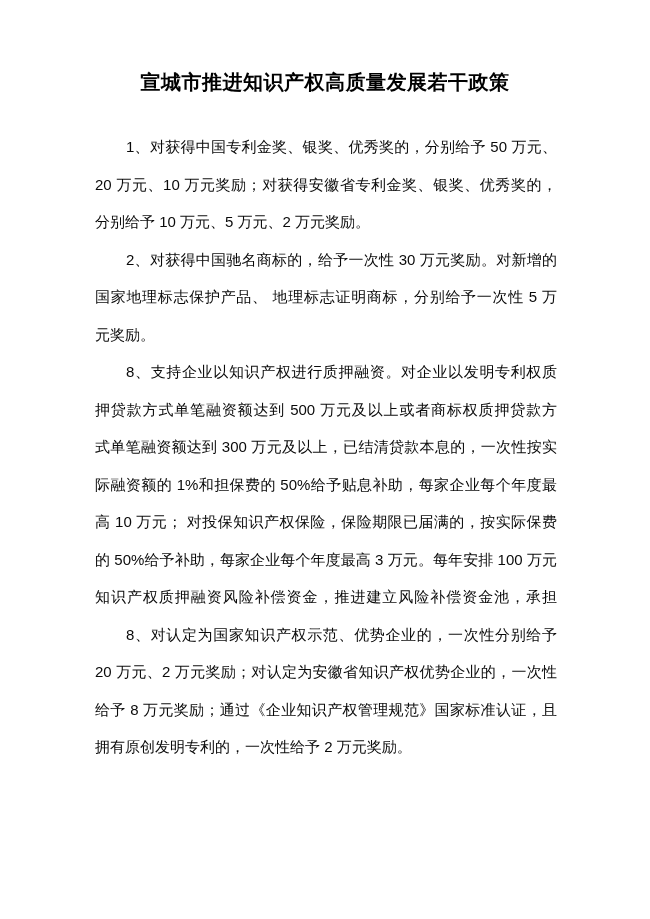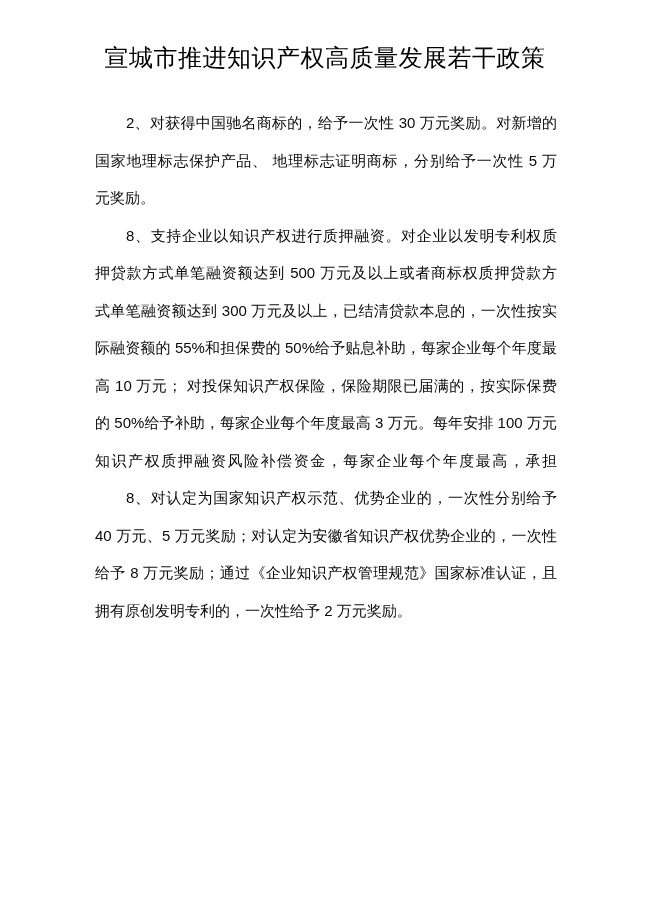--- a/index.html
+++ b/index.html
@@ -11,25 +11,25 @@
     position: relative;
     width: 650px;
     height: 919px;
     background: #ffffff;
     overflow: hidden;
     font-family: "Liberation Sans", sans-serif;
     color: #000000;
   }
   .doc-title {
     margin: 0;
-    padding-top: 40px;
+    padding-top: 64px;
     text-align: center;
-    font-size: 24px;
+    font-size: 20px;
     line-height: 36px;
-    font-weight: normal;
+    font-weight: bold;
     letter-spacing: 0.5px;
     color: #000000;
     font-family: "Liberation Sans", sans-serif;
   }
   .doc-body {
     margin-top: 28px;
     margin-left: 95px;
     width: 462px;
     font-size: 15px;
     color: #0a0a0a;
@@ -53,38 +53,43 @@
   }
 </style>
 </head>
 <body>
 
 <div class="page">
   <h1 class="doc-title">宣城市推进知识产权高质量发展若干政策</h1>
 
   <div class="doc-body">
 
+    <div class="para">
+      <div class="line indent">1、对获得中国专利金奖、银奖、优秀奖的，分别给予 50 万元、</div>
+      <div class="line">20 万元、10 万元奖励；对获得安徽省专利金奖、银奖、优秀奖的，</div>
+      <div class="line last">分别给予 10 万元、5 万元、2 万元奖励。</div>
+    </div>
 
     <div class="para">
       <div class="line indent">2、对获得中国驰名商标的，给予一次性 30 万元奖励。对新增的</div>
       <div class="line">国家地理标志保护产品、 地理标志证明商标，分别给予一次性 5 万</div>
       <div class="line last">元奖励。</div>
     </div>
 
     <div class="para">
       <div class="line indent">8、支持企业以知识产权进行质押融资。对企业以发明专利权质</div>
       <div class="line">押贷款方式单笔融资额达到 500 万元及以上或者商标权质押贷款方</div>
       <div class="line">式单笔融资额达到 300 万元及以上，已结清贷款本息的，一次性按实</div>
-      <div class="line">际融资额的 55%和担保费的 50%给予贴息补助，每家企业每个年度最</div>
+      <div class="line">际融资额的 1%和担保费的 50%给予贴息补助，每家企业每个年度最</div>
       <div class="line">高 10 万元； 对投保知识产权保险，保险期限已届满的，按实际保费</div>
       <div class="line">的 50%给予补助，每家企业每个年度最高 3 万元。每年安排 100 万元</div>
-      <div class="line">知识产权质押融资风险补偿资金，每家企业每个年度最高，承担</div>
+      <div class="line">知识产权质押融资风险补偿资金，推进建立风险补偿资金池，承担</div>
     </div>
 
     <div class="para">
       <div class="line indent">8、对认定为国家知识产权示范、优势企业的，一次性分别给予</div>
-      <div class="line">40 万元、5 万元奖励；对认定为安徽省知识产权优势企业的，一次性</div>
+      <div class="line">20 万元、2 万元奖励；对认定为安徽省知识产权优势企业的，一次性</div>
       <div class="line">给予 8 万元奖励；通过《企业知识产权管理规范》国家标准认证，且</div>
       <div class="line last">拥有原创发明专利的，一次性给予 2 万元奖励。</div>
     </div>
 
   </div>
 </div>
 
 </body></html>

